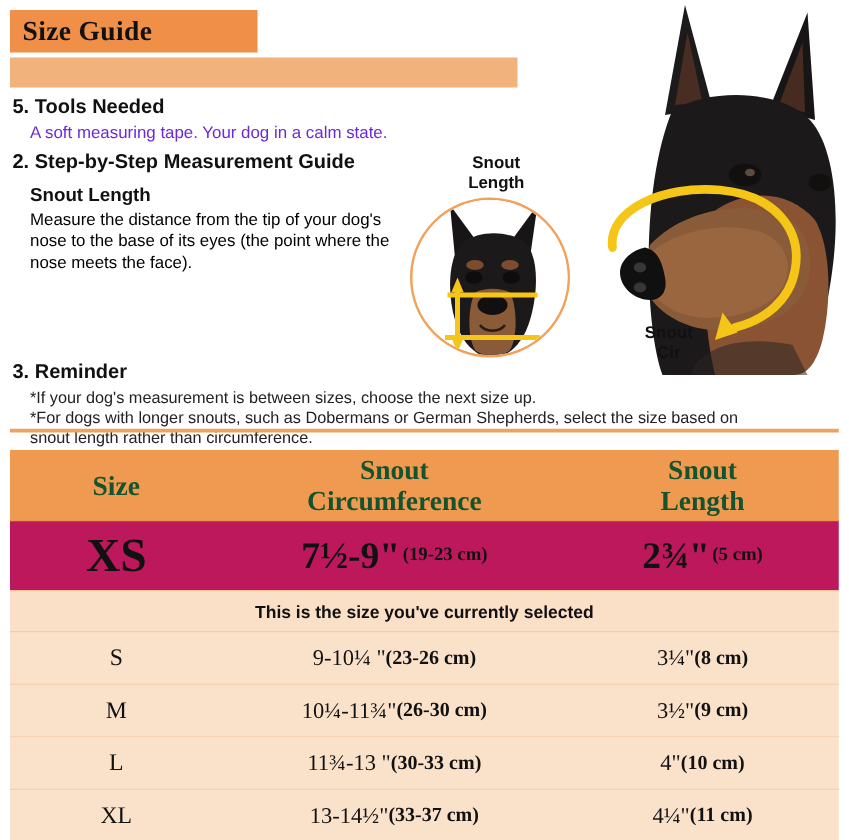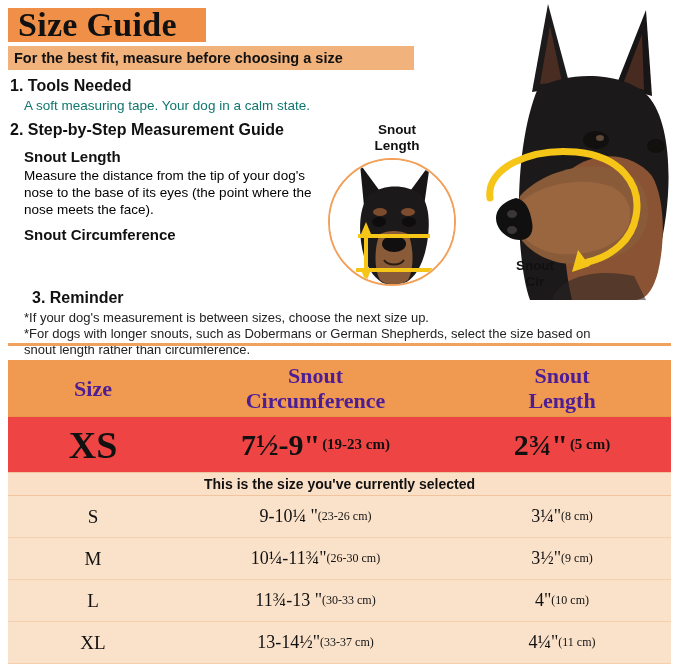--- a/index.html
+++ b/index.html
@@ -30,21 +30,21 @@
     width: 198px;
     height: 34px;
     background: #f09048;
   }
   .title-text {
     position: absolute;
     left: 18px;
     top: 8px;
     font-family: "Liberation Serif", serif;
     font-weight: bold;
-    font-size: 34px;
+    font-size: 22px;
     line-height: 34px;
     color: #111;
     letter-spacing: 0.3px;
   }
 
   .subtitle-bar {
     position: absolute;
     left: 8px;
     top: 46px;
     width: 406px;
@@ -71,21 +71,21 @@
   .step-head {
     font-size: 16px;
     font-weight: bold;
     color: #111;
     margin: 0 0 1px 0;
     line-height: 20px;
   }
   .step-body {
     font-size: 13.5px;
     line-height: 17px;
-    color: #0f766e;
+    color: #6d28d9;
     margin: 0 0 6px 14px;
   }
   .sub-head {
     font-size: 15px;
     font-weight: bold;
     color: #111;
     margin: 7px 0 1px 14px;
     line-height: 19px;
   }
   .sub-body {
@@ -96,21 +96,20 @@
     max-width: 300px;
   }
 
   .reminder-head {
     position: absolute;
     left: 10px;
     top: 288px;
     font-size: 16px;
     font-weight: bold;
     line-height: 20px;
-    margin-left: 22px;
   }
   .reminder-lines {
     position: absolute;
     left: 24px;
     top: 310px;
     width: 660px;
     font-size: 13px;
     line-height: 16px;
     color: #222;
   }
@@ -191,25 +190,25 @@
   }
   .hdr .cell {
     display: flex;
     align-items: center;
     justify-content: center;
     font-family: "Liberation Serif", serif;
     font-weight: bold;
     font-size: 22px;
     line-height: 25px;
     text-align: center;
-    color: #4c1d95;
+    color: #14532d;
   }
 
   .xs-row {
-    background: #ef4444;
+    background: #be185d;
     height: 56px;
     border-top: 1px solid #e8954b;
   }
   .xs-row .cell {
     display: flex;
     align-items: center;
     justify-content: center;
     color: #111;
   }
   .xs-size {
@@ -224,21 +223,21 @@
   }
   .val-small {
     font-family: "Liberation Serif", serif;
     font-size: 15px;
     font-weight: bold;
     padding-left: 2px;
   }
 
   .selected-row {
     background: #fbe0c8;
-    height: 24px;
+    height: 34px;
     display: flex;
     align-items: center;
     justify-content: center;
     font-size: 14px;
     font-weight: bold;
     color: #111;
     border-top: 1px solid #f0c49c;
     border-bottom: 1px solid #f0c49c;
   }
 
@@ -254,43 +253,42 @@
     font-family: "Liberation Serif", serif;
     color: #111;
   }
   .drow .size-cell { font-size: 19px; }
   .dval {
     font-family: "Liberation Serif", serif;
     font-size: 18px;
   }
   .dval-small {
     font-family: "Liberation Serif", serif;
-    font-size: 12px;
+    font-size: 16px;
+    font-weight: bold;
   }
 </style>
 </head>
 <body>
 
 <div class="page">
 
   <div class="title-bar"></div>
   <div class="title-text">Size Guide</div>
 
   <div class="subtitle-bar"></div>
-  <div class="subtitle-text">For the best fit, measure before choosing a size</div>
 
   <div class="instructions">
-    <div class="step-head">1. Tools Needed</div>
+    <div class="step-head">5. Tools Needed</div>
     <div class="step-body">A soft measuring tape. Your dog in a calm state.</div>
 
     <div class="step-head">2. Step-by-Step Measurement Guide</div>
     <div class="sub-head">Snout Length</div>
     <div class="sub-body">Measure the distance from the tip of your dog's nose to the base of its eyes (the point where the nose meets the face).</div>
 
-    <div class="sub-head">Snout Circumference</div>
   </div>
 
   <div class="reminder-head">3. Reminder</div>
   <div class="reminder-lines">
     <div>*If your dog's measurement is between sizes, choose the next size up.</div>
     <div>*For dogs with longer snouts, such as Dobermans or German Shepherds, select the size based on</div>
     <div>snout length rather than circumference.</div>
   </div>
 
   <div class="photo">

